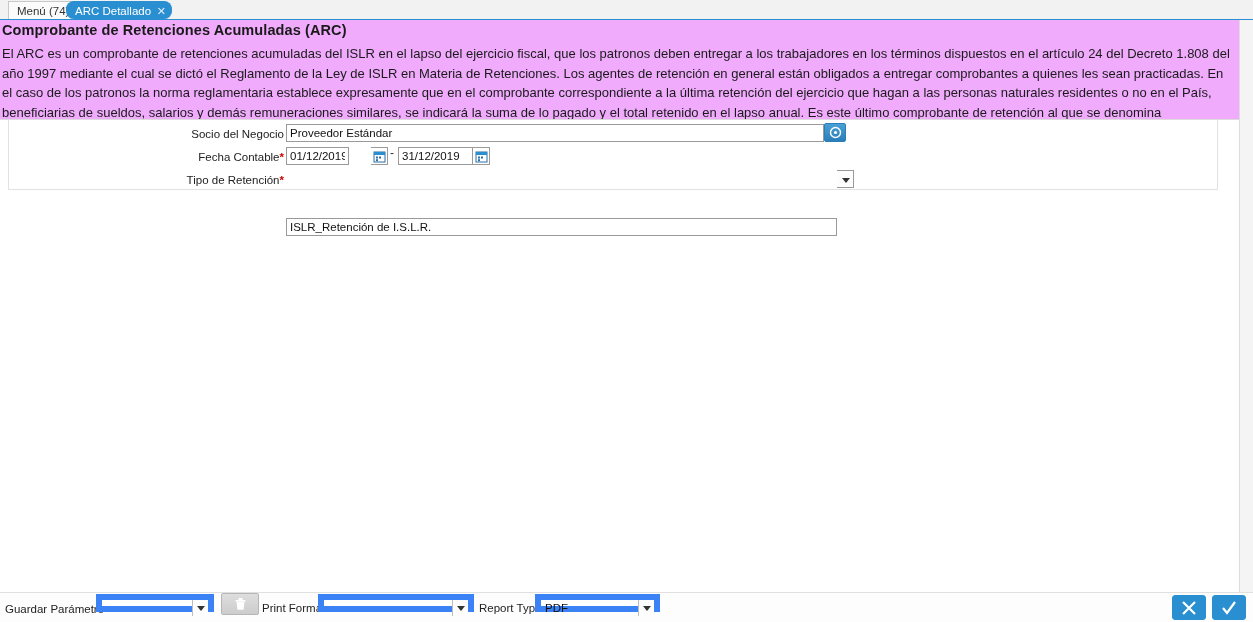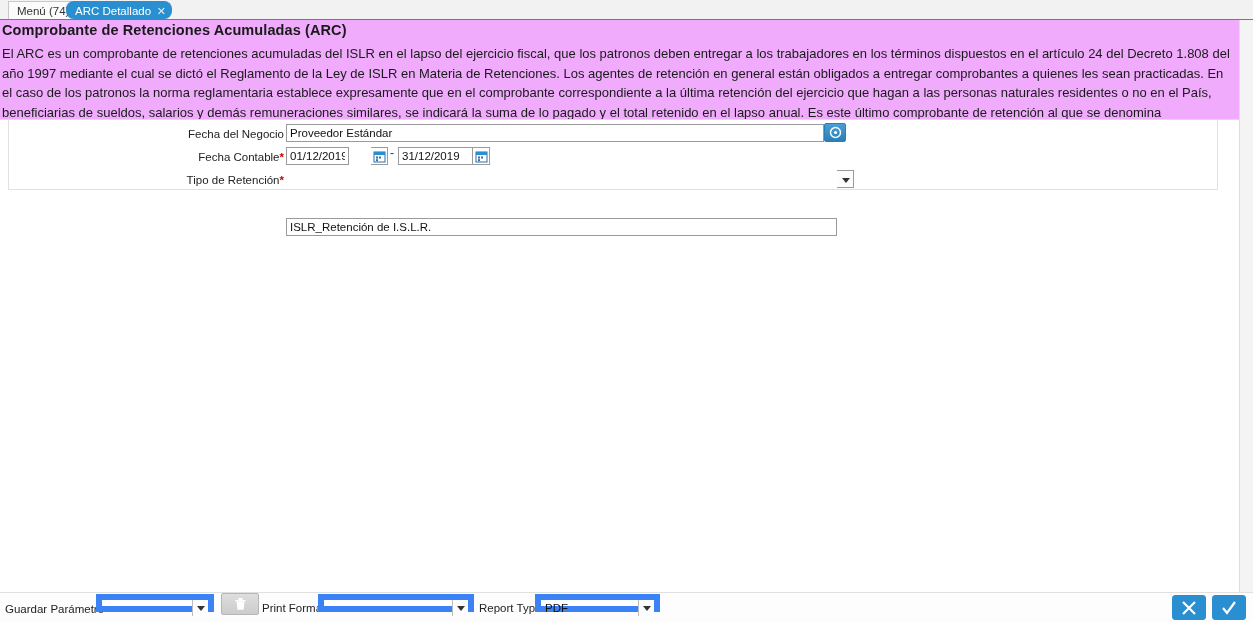--- a/index.html
+++ b/index.html
@@ -308,21 +308,21 @@
       <div class="arrow up"></div>
       <div class="thumb"></div>
       <div class="arrow down"></div>
     </div>
   </div>
 
   <div class="formpanel">
     <div class="formbox">
 
       <div class="flabel" style="left: 100px; top: 4px; width: 175px;">
-        <span>Fecha del Negocio</span>
+        <span>Socio del Negocio</span>
       </div>
       <input class="txtfield" style="left: 277px; top: 4px; width: 538px;" value="Proveedor Estándar">
       <div class="iconbtn" style="left: 815px; top: 3px;">
         <svg width="13" height="13" viewBox="0 0 13 13">
           <circle cx="6.5" cy="6.5" r="5" fill="none" stroke="#ffffff" stroke-width="1.4"></circle>
           <circle cx="6.5" cy="6.5" r="1.6" fill="#ffffff"></circle>
         </svg>
       </div>
 
       <div class="flabel" style="left: 100px; top: 27px; width: 175px;">

